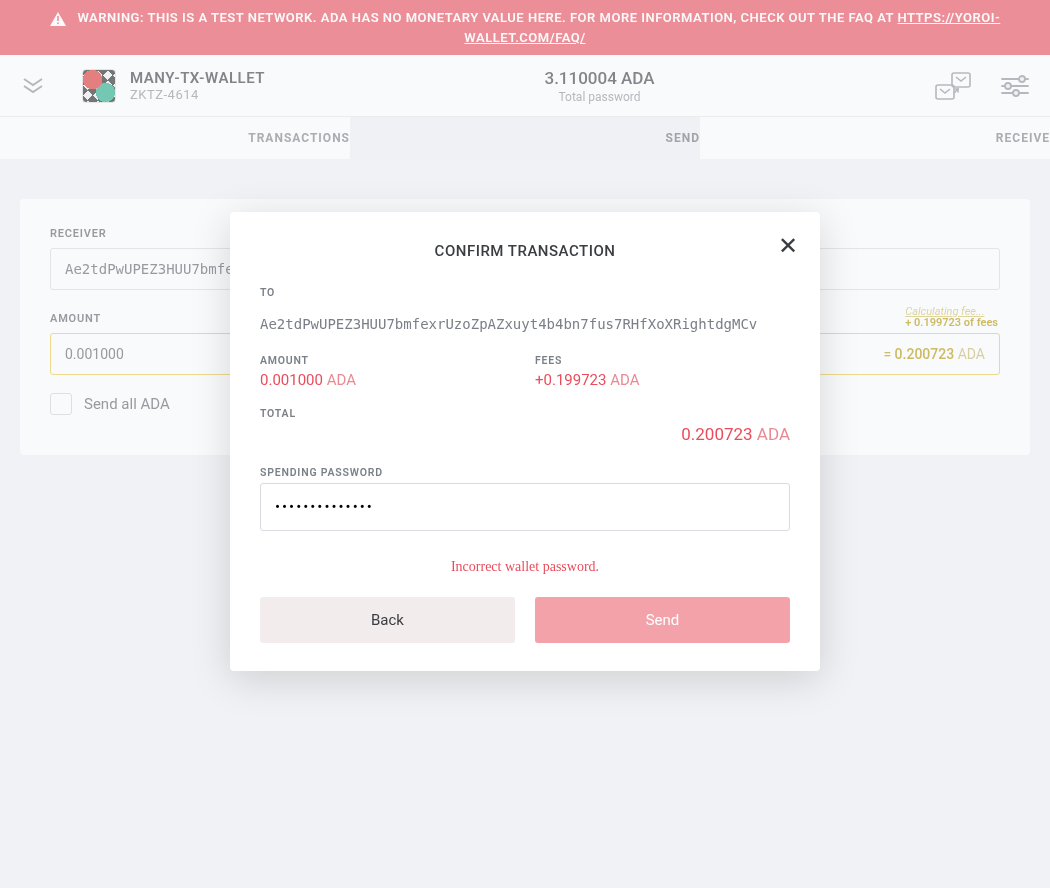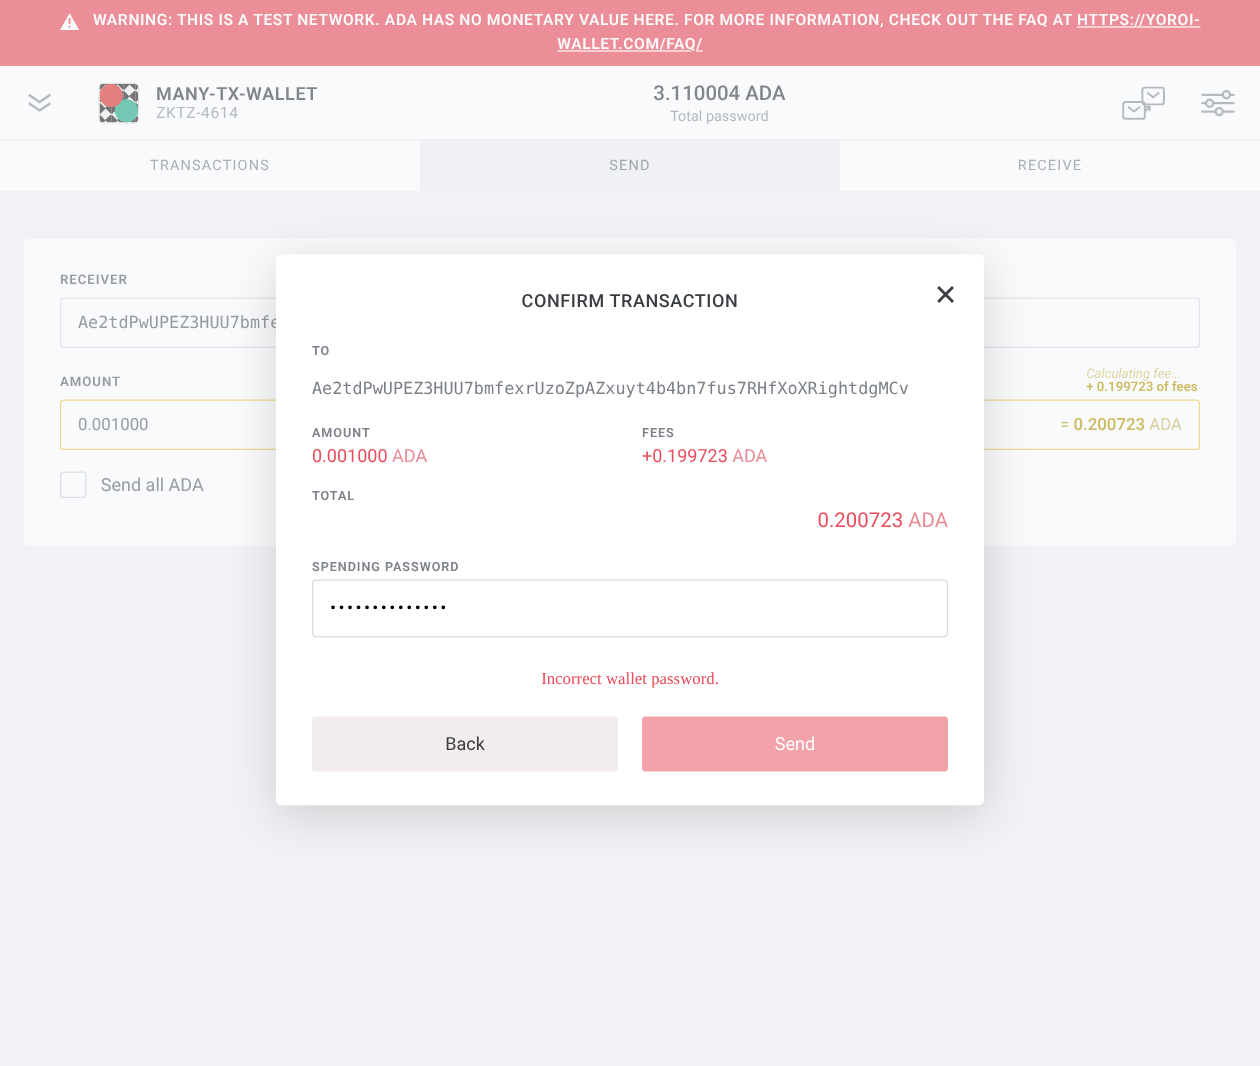--- a/index.html
+++ b/index.html
@@ -44,22 +44,22 @@
   .wallet-sub { font-size: 13px; color: #8e9399; letter-spacing: 0.5px; }
   .balance-block { flex: 1; text-align: center; }
   .balance-val { font-size: 17px; font-weight: 500; color: #3a3d42; }
   .balance-label { font-size: 12px; color: #8e9399; margin-top: 2px; }
   .header-icons { display: flex; gap: 28px; align-items: center; }
   .hdr-icon { color: #8e9399; }
 
   
   .tabs { display: flex; background: #fff; }
   .tab {
-    flex: 1; text-align: center; padding: 14px 0;
-    font-size: 12px; font-weight: 400; letter-spacing: 1px;
+    flex: 1; text-align: right; padding: 14px 0;
+    font-size: 12px; font-weight: 700; letter-spacing: 1px;
     color: #7b8088; cursor: pointer;
   }
   .tab.active { background: #eef0f3; color: #6b7178; }
 
   
   .panel {
     margin: 40px 20px 0 20px;
     background: #fff;
     border-radius: 4px;
     padding: 28px 30px 40px 30px;
@@ -89,21 +89,21 @@
     position: absolute; right: 14px; top: 50%; transform: translateY(-50%);
     font-size: 14px; color: #b59700;
   }
   .amount-right .eq { color: #b59700; }
   .amount-right .num { color: #b59700; font-weight: 500; }
   .amount-right .cur { color: #c9b766; }
   .amount-annot {
     position: absolute; right: 2px; top: -6px;
     font-size: 11px; color: #b59700; line-height: 1;
   }
-  .amount-annot .l1 { font-style: italic; opacity: 0.6; }
+  .amount-annot .l1 { font-style: italic; opacity: 0.6; text-decoration: underline; }
   .amount-annot .l2 { font-weight: 600; text-align: center; }
 
   .sendall-row { margin-top: 18px; display: flex; align-items: center; gap: 12px; }
   .checkbox {
     width: 22px; height: 22px; border: 1px solid #cfd3d9; border-radius: 3px; background: #fff;
   }
   .sendall-label { font-size: 15px; color: #5c6168; text-align: center; }
 
   
   .overlay {

